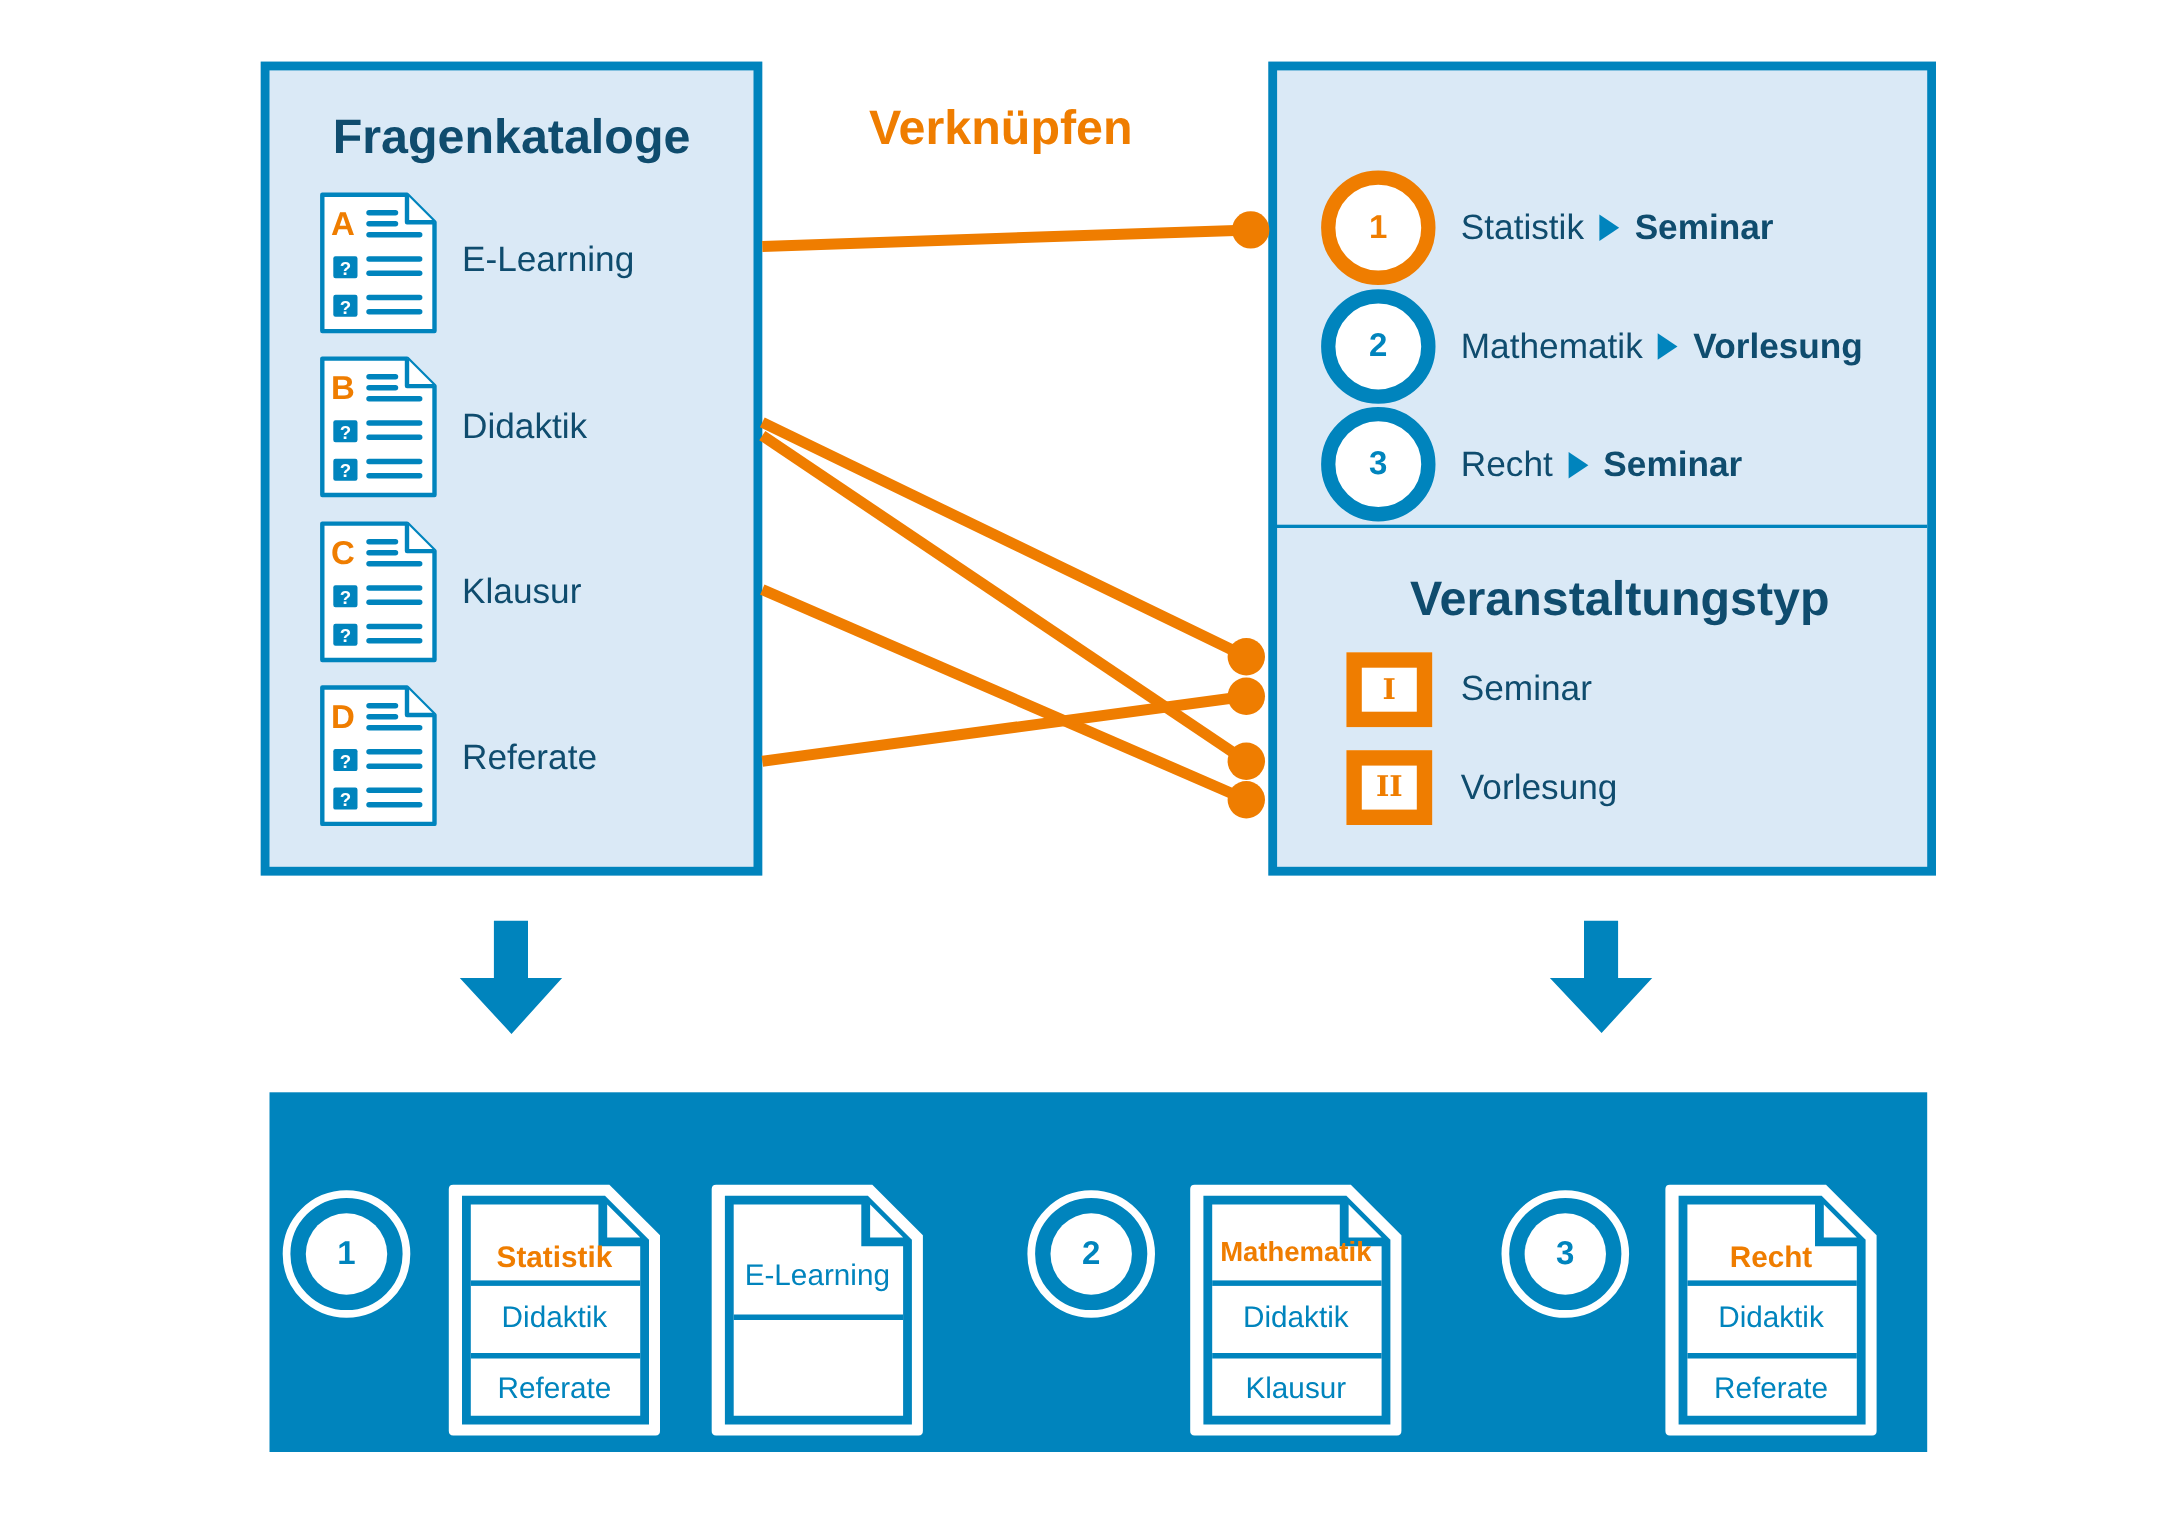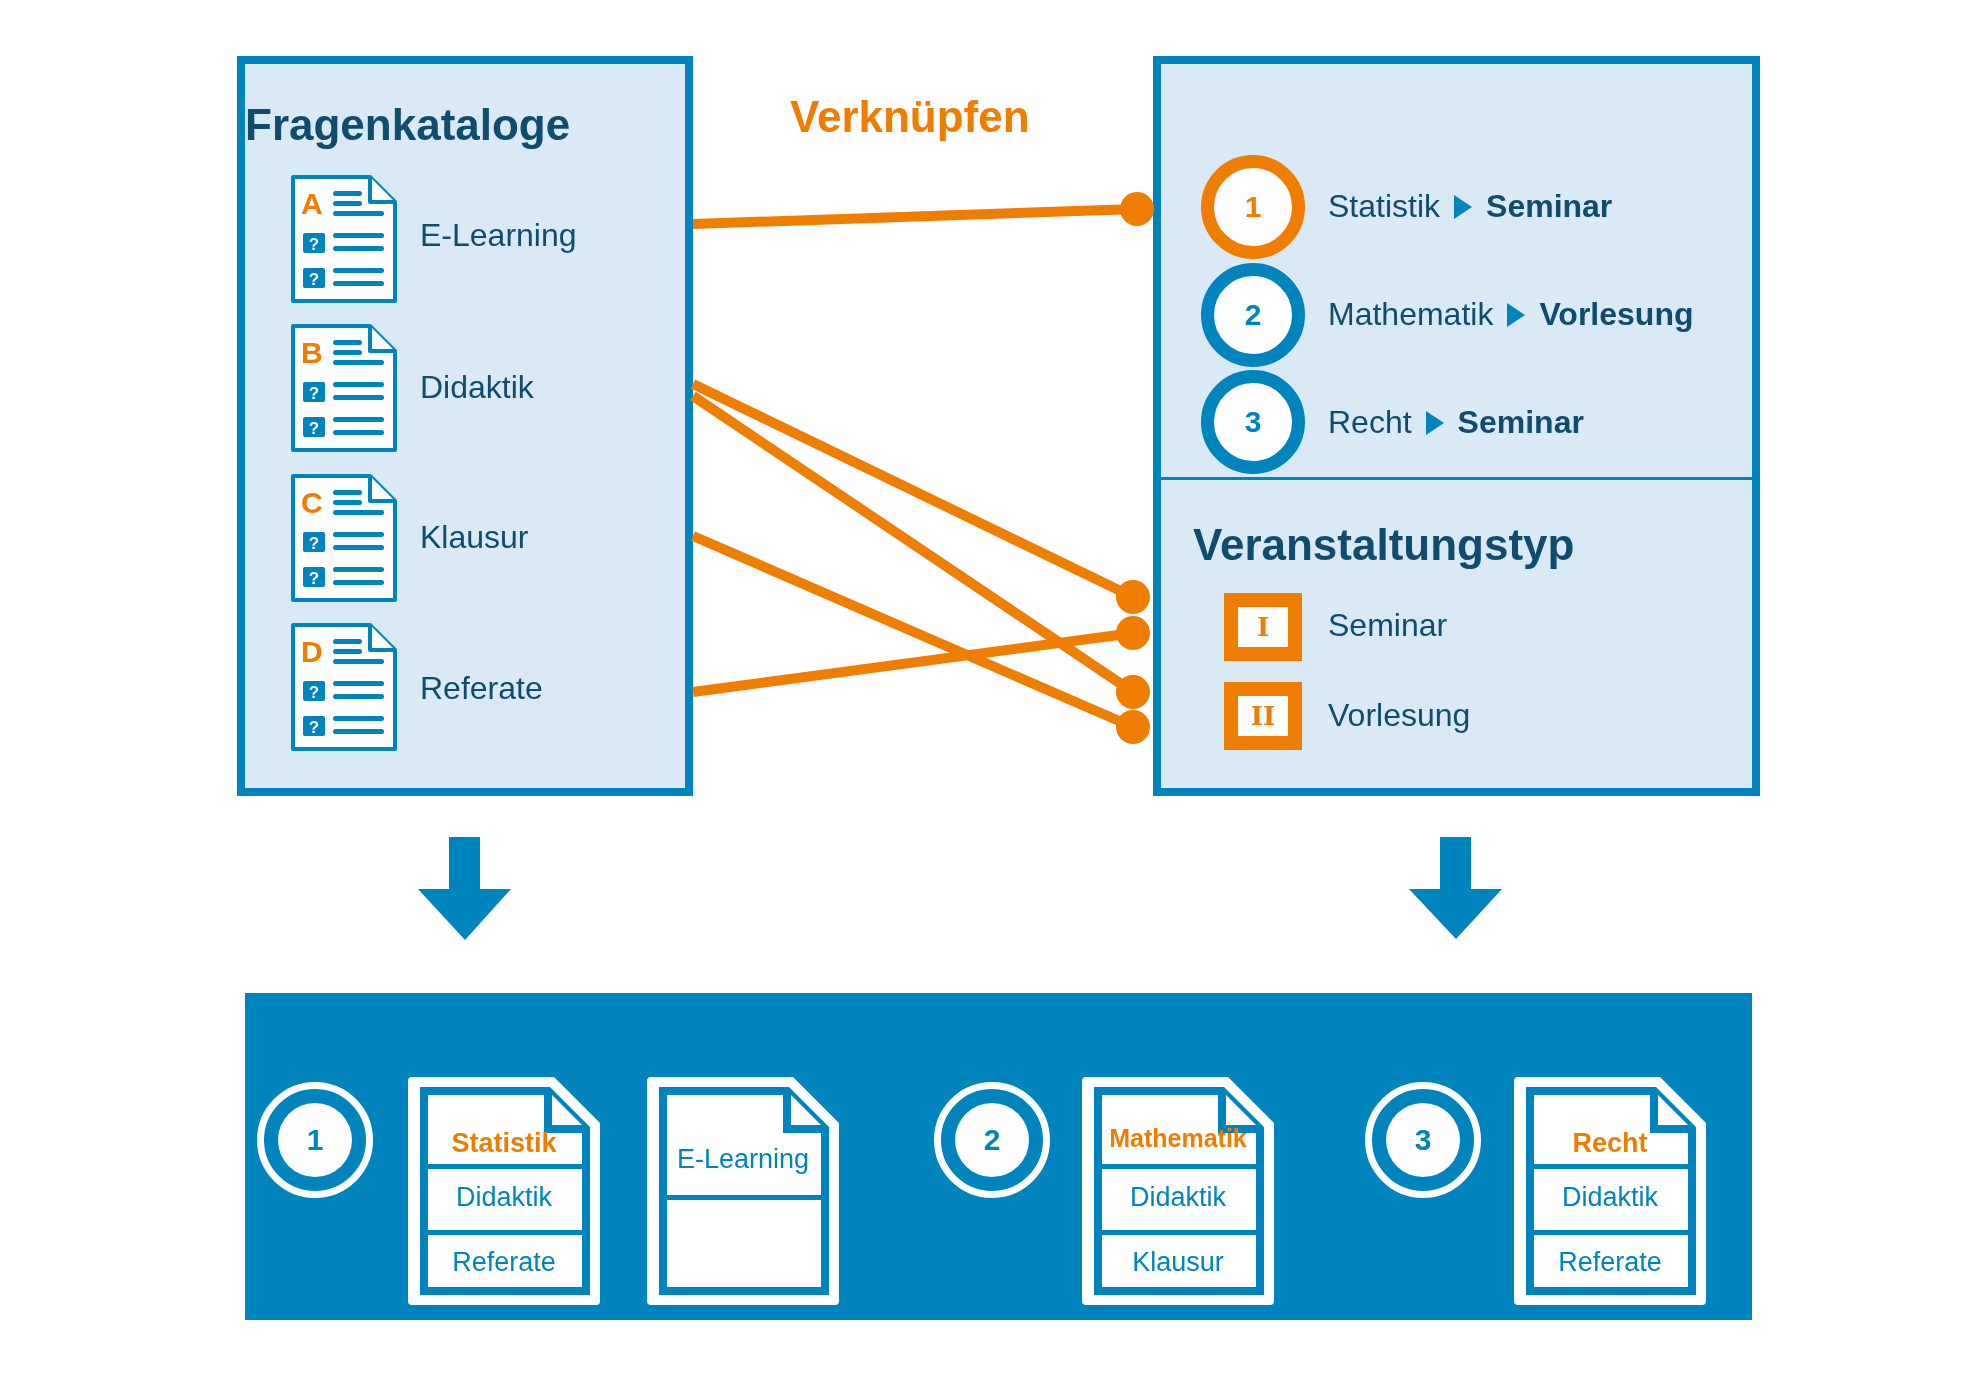--- a/index.html
+++ b/index.html
@@ -1,18 +1,18 @@
 <!DOCTYPE html>
 <html><head>
 <meta charset="utf-8">
 <style>
   html, body { margin:0; padding:0; background:#ffffff; }
   body { width:1980px; height:1400px; position:relative; overflow:hidden; font-family:"Liberation Sans", sans-serif; }
   .panel { position:absolute; background:#DAE9F6; border:8px solid #0084BD; box-sizing:border-box; }
-  .panel-title { position:absolute; left:0; right:0; font-weight:bold; color:#0F4C6E; font-size:44px; }
+  .panel-title { position:absolute; left:0; right:0; text-align:center; font-weight:bold; color:#0F4C6E; font-size:44px; }
   .cat-label { position:absolute; color:#0F4C6E; font-size:32px; }
   .doc-icon { position:absolute; width:108px; height:130px; }
   .verknuepfen { position:absolute; left:790px; top:92px; font-size:44px; font-weight:bold; color:#EF7D00; }
   .ev-circle { position:absolute; width:104px; height:104px; border-radius:50%; box-sizing:border-box; border:13px solid #0084BD; background:#ffffff; display:flex; align-items:center; justify-content:center; font-weight:bold; font-size:30px; color:#0084BD; }
   .ev-circle.active { border-color:#EF7D00; color:#EF7D00; }
   .ev-row { position:absolute; left:1328px; font-size:32px; color:#0F4C6E; white-space:nowrap; display:flex; align-items:center; }
   .ev-row .tri { display:inline-block; width:0; height:0; border-top:12px solid transparent; border-bottom:12px solid transparent; border-left:18px solid #0084BD; margin:0 14px 0 14px; }
   .ev-row .type { font-weight:bold; }
   .divider { position:absolute; left:1160px; width:592px; height:3px; background:#0084BD; top:477px; }
   .type-box { position:absolute; width:78px; height:68px; box-sizing:border-box; border:14px solid #EF7D00; background:#fff; display:flex; align-items:center; justify-content:center; font-family:"DejaVu Serif", serif; font-weight:bold; font-size:26px; color:#EF7D00; }

